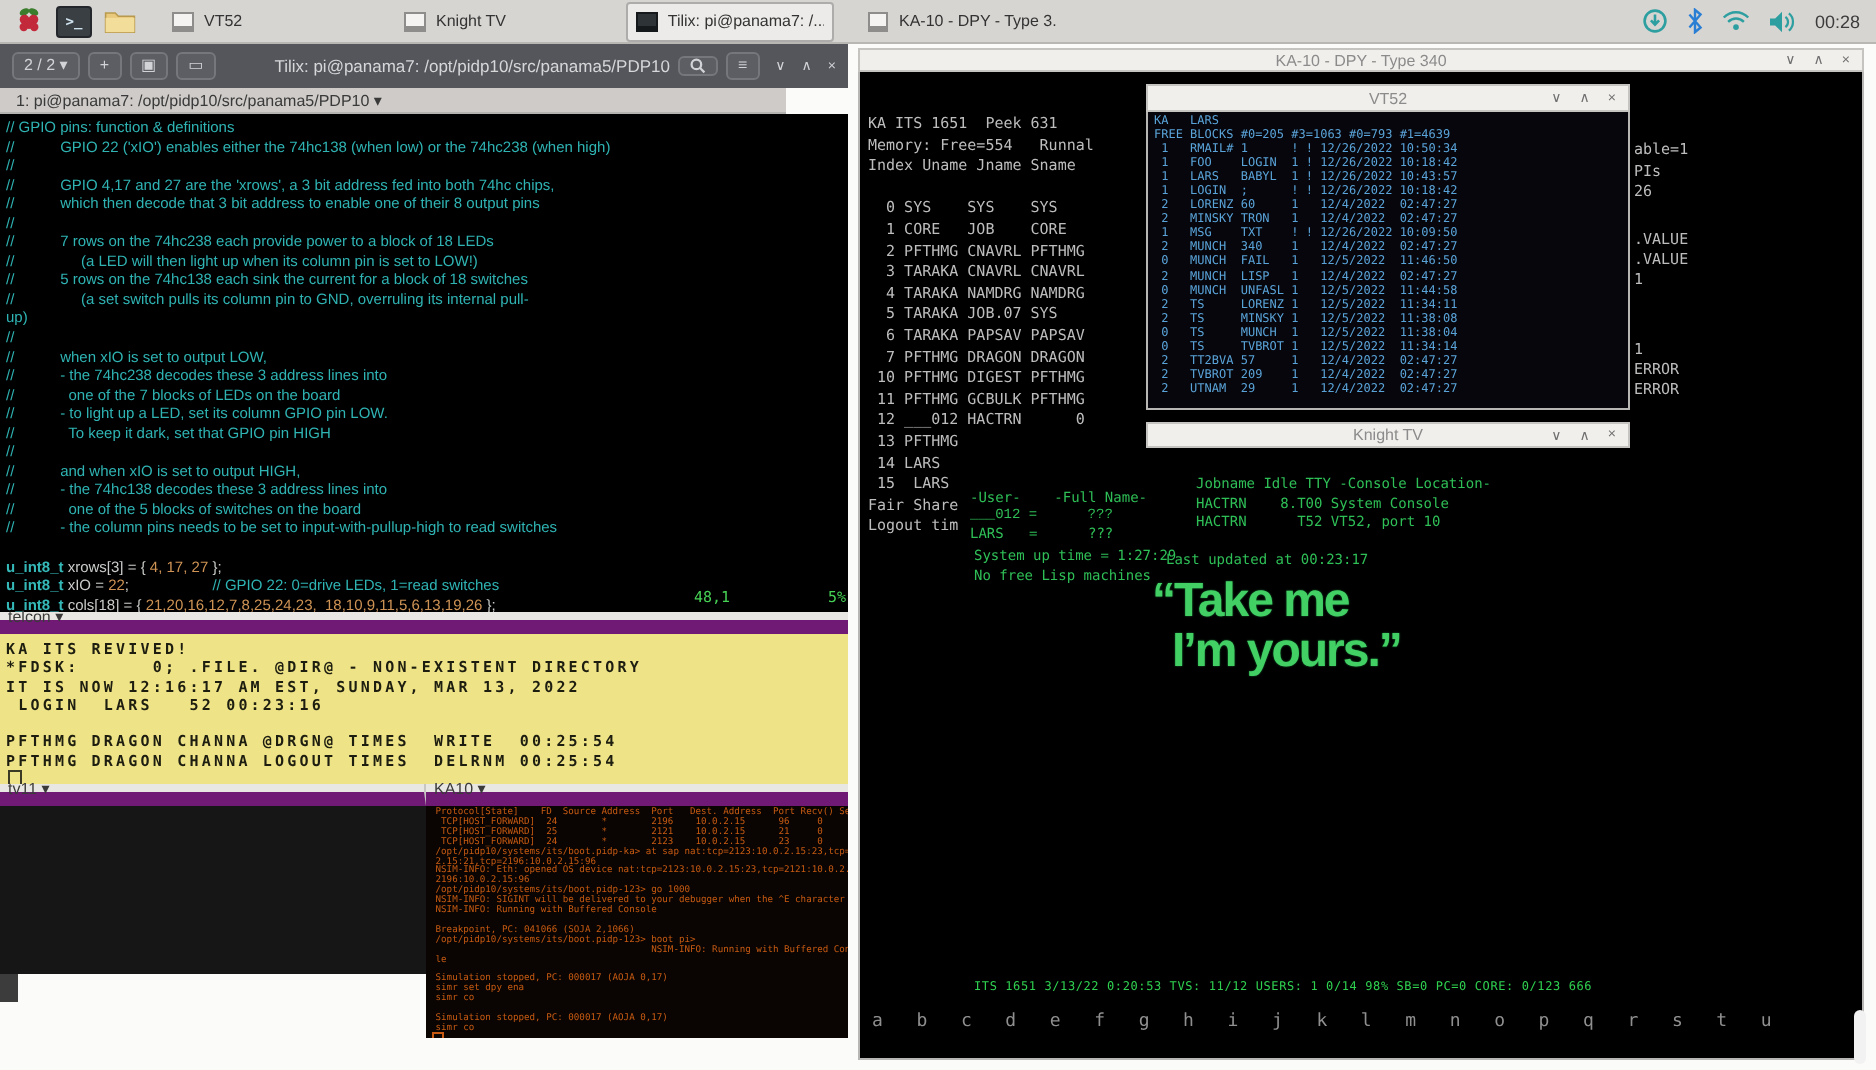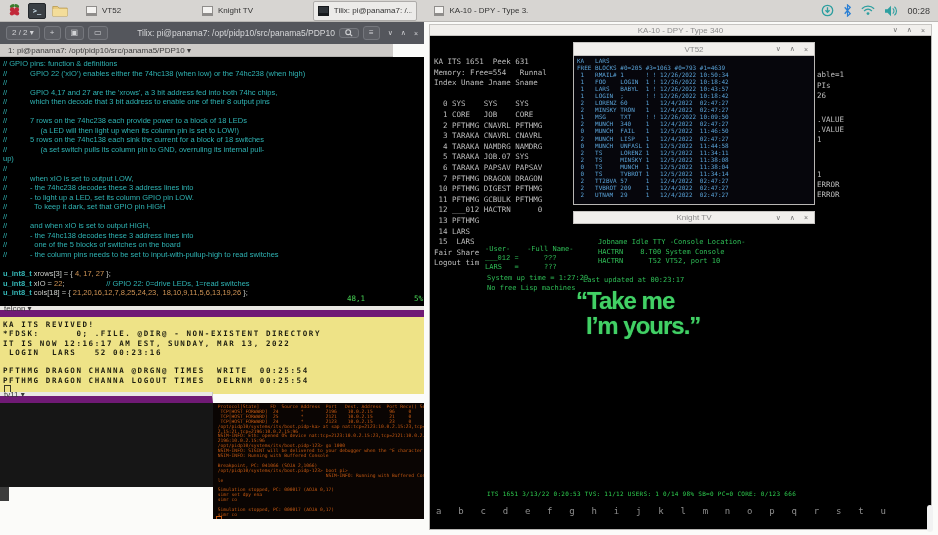--- a/index.html
+++ b/index.html
@@ -242,20 +242,21 @@
         <div class="ln">//           which then decode that 3 bit address to enable one of their 8 output pins</div>
         <div class="ln">//</div>
         <div class="ln">//           7 rows on the 74hc238 each provide power to a block of 18 LEDs</div>
         <div class="ln">//                (a LED will then light up when its column pin is set to LOW!)</div>
         <div class="ln">//           5 rows on the 74hc138 each sink the current for a block of 18 switches</div>
         <div class="ln">//                (a set switch pulls its column pin to GND, overruling its internal pull-</div>
         <div class="ln">up)</div>
         <div class="ln">//</div>
         <div class="ln">//           when xIO is set to output LOW,</div>
         <div class="ln">//           - the 74hc238 decodes these 3 address lines into</div>
+        <div class="ln">//             one of the 7 blocks of LEDs on the board</div>
         <div class="ln">//           - to light up a LED, set its column GPIO pin LOW.</div>
         <div class="ln">//             To keep it dark, set that GPIO pin HIGH</div>
         <div class="ln">//</div>
         <div class="ln">//           and when xIO is set to output HIGH,</div>
         <div class="ln">//           - the 74hc138 decodes these 3 address lines into</div>
         <div class="ln">//             one of the 5 blocks of switches on the board</div>
         <div class="ln">//           - the column pins needs to be set to input-with-pullup-high to read switches</div>
         <div class="ln"> </div>
         <div class="ln"><span class="seg-kw">u_int8_t </span><span class="seg-id">xrows[3]</span><span class="seg-id"> = { </span><span class="seg-num">4, 17, 27</span><span class="seg-id"> };</span></div>
         <div class="ln"><span class="seg-kw">u_int8_t </span><span class="seg-id">xIO</span><span class="seg-id"> = </span><span class="seg-num">22</span><span class="seg-id">;                    </span><span class="seg-cm">// GPIO 22: 0=drive LEDs, 1=read switches</span></div>
@@ -278,20 +279,23 @@
         <div class="ln"> LOGIN  LARS   52 00:23:16</div>
         <div class="ln"> </div>
         <div class="ln">PFTHMG DRAGON CHANNA @DRGN@ TIMES  WRITE  00:25:54</div>
         <div class="ln">PFTHMG DRAGON CHANNA LOGOUT TIMES  DELRNM 00:25:54</div>
       </div>
     <div id="telcon-cursor"></div>
   </div>
 
   <div class="pane-head" style="left:0;top:392px;width:213px;height:11px;border-right:1px solid #c8c6c3;">
     <b><span>tv11</span> ▾</b>
+  </div>
+  <div class="pane-head" style="left:213px;top:392px;width:211px;height:11px;">
+    <b><span>KA10</span> ▾</b>
   </div>
   <div id="tv11-pane"></div>
   <div id="tv11-notch"></div>
   <div id="ka10-pane">
     <div id="ka10-lines" class="mono">
         <div class="ln"> Protocol[State]    FD  Source Address  Port   Dest. Address  Port Recv() Send()</div>
         <div class="ln">  TCP[HOST_FORWARD]  24        *        2196    10.0.2.15      96     0      0</div>
         <div class="ln">  TCP[HOST_FORWARD]  25        *        2121    10.0.2.15      21     0      0</div>
         <div class="ln">  TCP[HOST_FORWARD]  24        *        2123    10.0.2.15      23     0      0</div>
         <div class="ln"> /opt/pidp10/systems/its/boot.pidp-ka&gt; at sap nat:tcp=2123:10.0.2.15:23,tcp=2121:10.0.</div>

